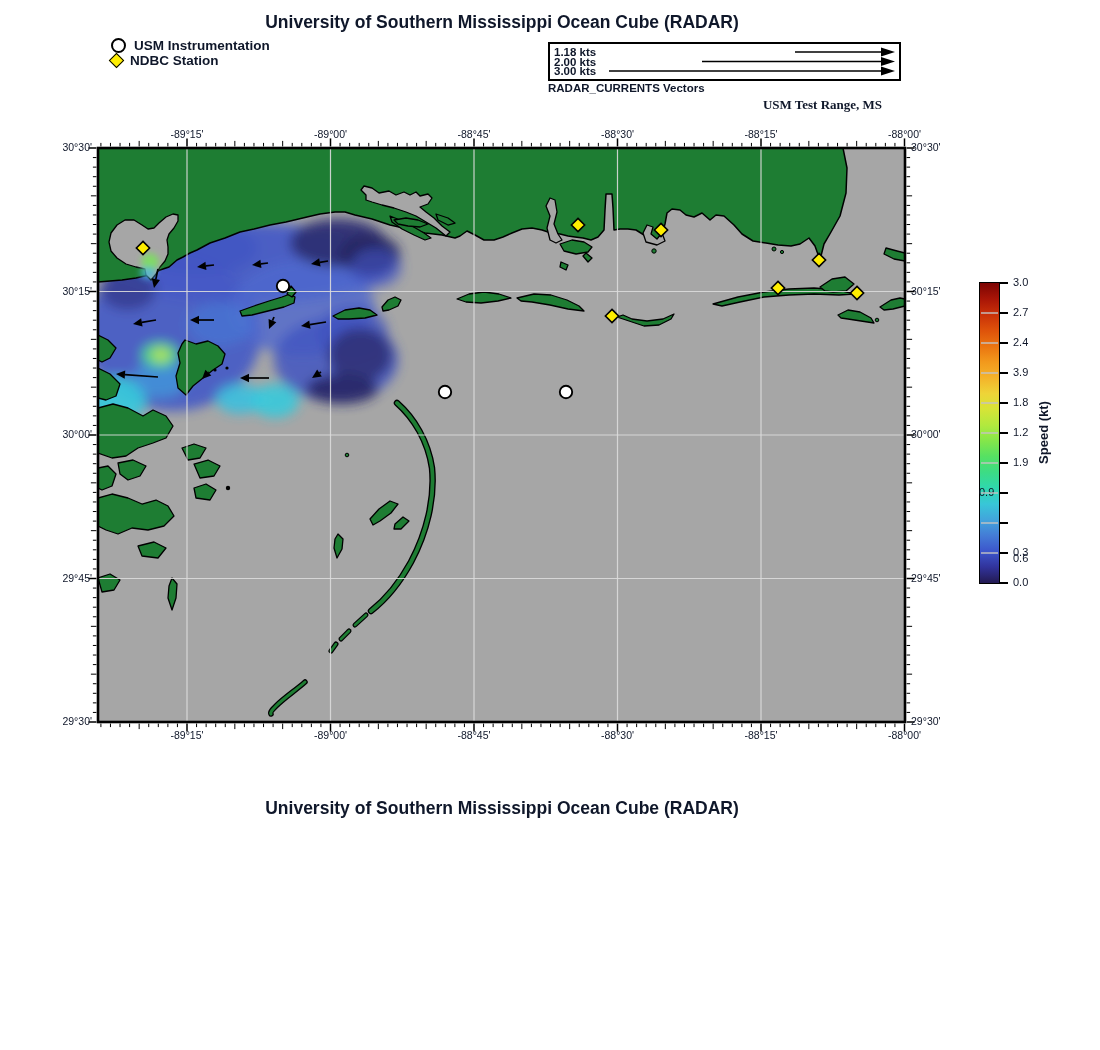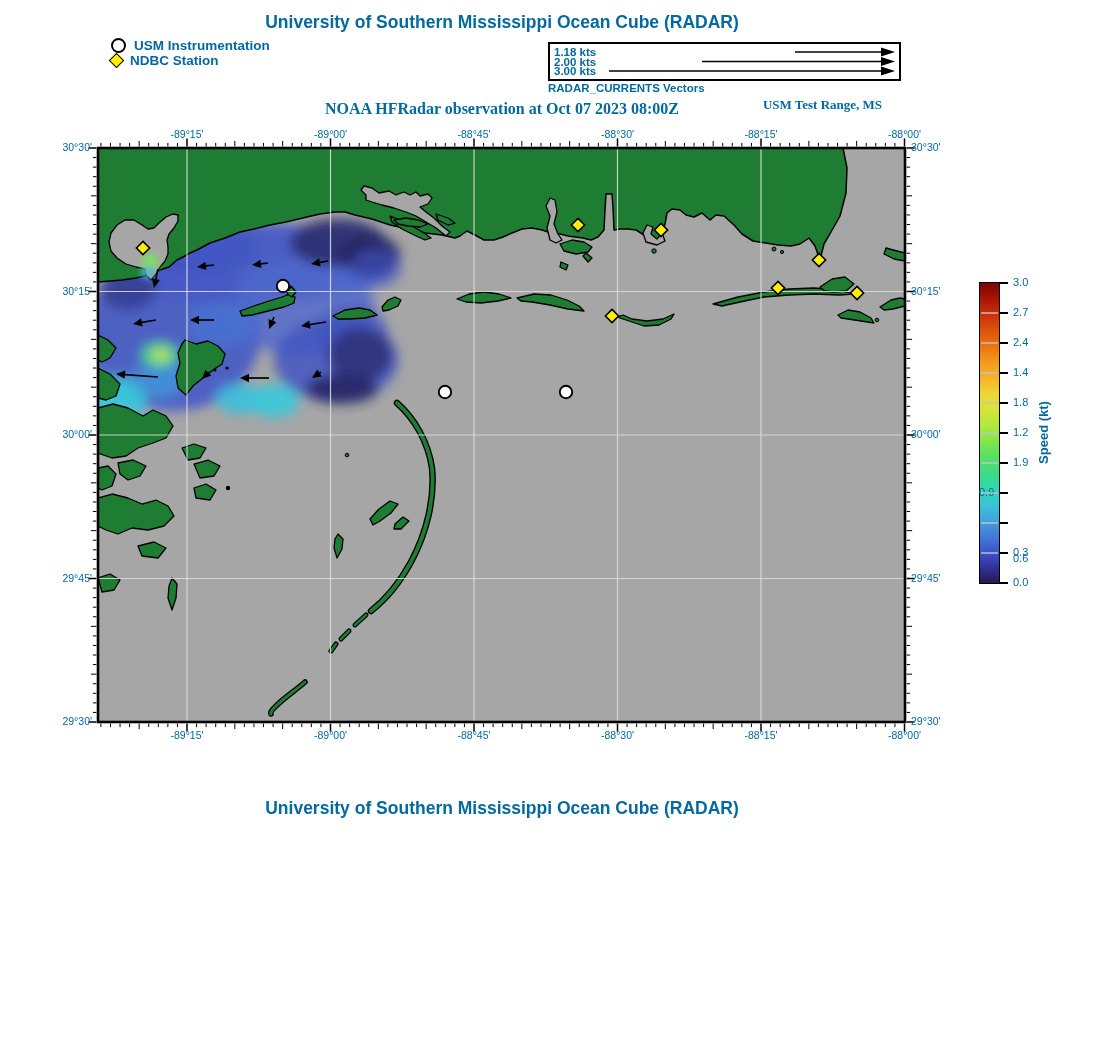--- a/index.html
+++ b/index.html
@@ -1,17 +1,17 @@
 <!DOCTYPE html>
 <html><head>
 <meta charset="utf-8">
 <style>
   html,body{margin:0;padding:0;background:#ffffff;}
   .fig{position:relative;width:1100px;height:1050px;background:#fff;overflow:hidden;
-       font-family:"Liberation Sans",sans-serif;color:#0369a1;}
+       font-family:"Liberation Sans",sans-serif;color:#0f172a;}
   .abs{position:absolute;}
   .title{font-size:17.5px;font-weight:bold;text-align:center;width:810px;left:97px;}
   .legend-row{position:absolute;display:flex;align-items:center;gap:8px;height:16px;}
   .legend-label{font-size:13.5px;font-weight:bold;white-space:nowrap;}
   .sym-circle{width:11px;height:11px;border:2px solid #000;border-radius:50%;background:#fff;}
   .sym-diamond{width:9px;height:9px;border:1.8px solid #000;background:#ffee00;transform:rotate(45deg);}
   .vecbox{position:absolute;left:548px;top:42px;width:349px;height:35px;border:2.2px solid #000;background:#fff;}
   .veclabel{position:absolute;left:4px;font-size:11.5px;font-weight:bold;line-height:10px;}
   .veccaption{position:absolute;left:548px;top:82px;font-size:11.5px;font-weight:bold;}
   .subtitle{position:absolute;left:200px;top:100px;width:604px;text-align:center;
@@ -56,21 +56,20 @@
           <polygon points="345,17.5 331,13 331,22" fill="#000"></polygon>
         </g>
         <g>
           <line x1="59" y1="27" x2="334" y2="27" stroke="#000" stroke-width="1.4"></line>
           <polygon points="345,27 331,22.5 331,31.5" fill="#000"></polygon>
         </g>
       </svg>
   </div>
   <div class="veccaption">RADAR_CURRENTS Vectors</div>
 
-  <div class="subtitle">NOAA HFRadar observation at Oct 07 2023 08:00Z</div>
   <div class="rangelabel">USM Test Range, MS</div>
 
   <svg id="map-svg" class="abs" style="left:86px;top:136px;" width="831" height="598" viewBox="-12 -12 831 598">
       <defs>
         <clipPath id="mapclip">
           <rect x="0" y="0" width="807" height="574"></rect>
         </clipPath>
         <filter id="soft" x="-40%" y="-40%" width="180%" height="180%">
           <feGaussianBlur stdDeviation="6"></feGaussianBlur>
         </filter>
@@ -578,21 +577,21 @@
       <div class="cbar-tick" style="left:1000px;top:462.25px;width:8px;height:1.6px;"></div>
       <div class="cbar-ticklabel" style="left:1013px;top:456px;">1.9</div>
       <div class="cbar-line" style="left:981px;top:462.4px;width:17px;height:1.2px;"></div>
       <div class="cbar-tick" style="left:1000px;top:432.25px;width:8px;height:1.6px;"></div>
       <div class="cbar-ticklabel" style="left:1013px;top:426px;">1.2</div>
       <div class="cbar-line" style="left:981px;top:432.4px;width:17px;height:1.2px;"></div>
       <div class="cbar-tick" style="left:1000px;top:402.25px;width:8px;height:1.6px;"></div>
       <div class="cbar-ticklabel" style="left:1013px;top:396px;">1.8</div>
       <div class="cbar-line" style="left:981px;top:402.4px;width:17px;height:1.2px;"></div>
       <div class="cbar-tick" style="left:1000px;top:372.25px;width:8px;height:1.6px;"></div>
-      <div class="cbar-ticklabel" style="left:1013px;top:366px;">1.4</div>
+      <div class="cbar-ticklabel" style="left:1013px;top:366px;">3.9</div>
       <div class="cbar-line" style="left:981px;top:372.4px;width:17px;height:1.2px;"></div>
       <div class="cbar-tick" style="left:1000px;top:342.25px;width:8px;height:1.6px;"></div>
       <div class="cbar-ticklabel" style="left:1013px;top:336px;">2.4</div>
       <div class="cbar-line" style="left:981px;top:342.4px;width:17px;height:1.2px;"></div>
       <div class="cbar-tick" style="left:1000px;top:312.25px;width:8px;height:1.6px;"></div>
       <div class="cbar-ticklabel" style="left:1013px;top:306px;">2.7</div>
       <div class="cbar-line" style="left:981px;top:312.4px;width:17px;height:1.2px;"></div>
       <div class="cbar-tick" style="left:1000px;top:282.25px;width:8px;height:1.6px;"></div>
       <div class="cbar-ticklabel" style="left:1013px;top:276px;">3.0</div>
     </div>

